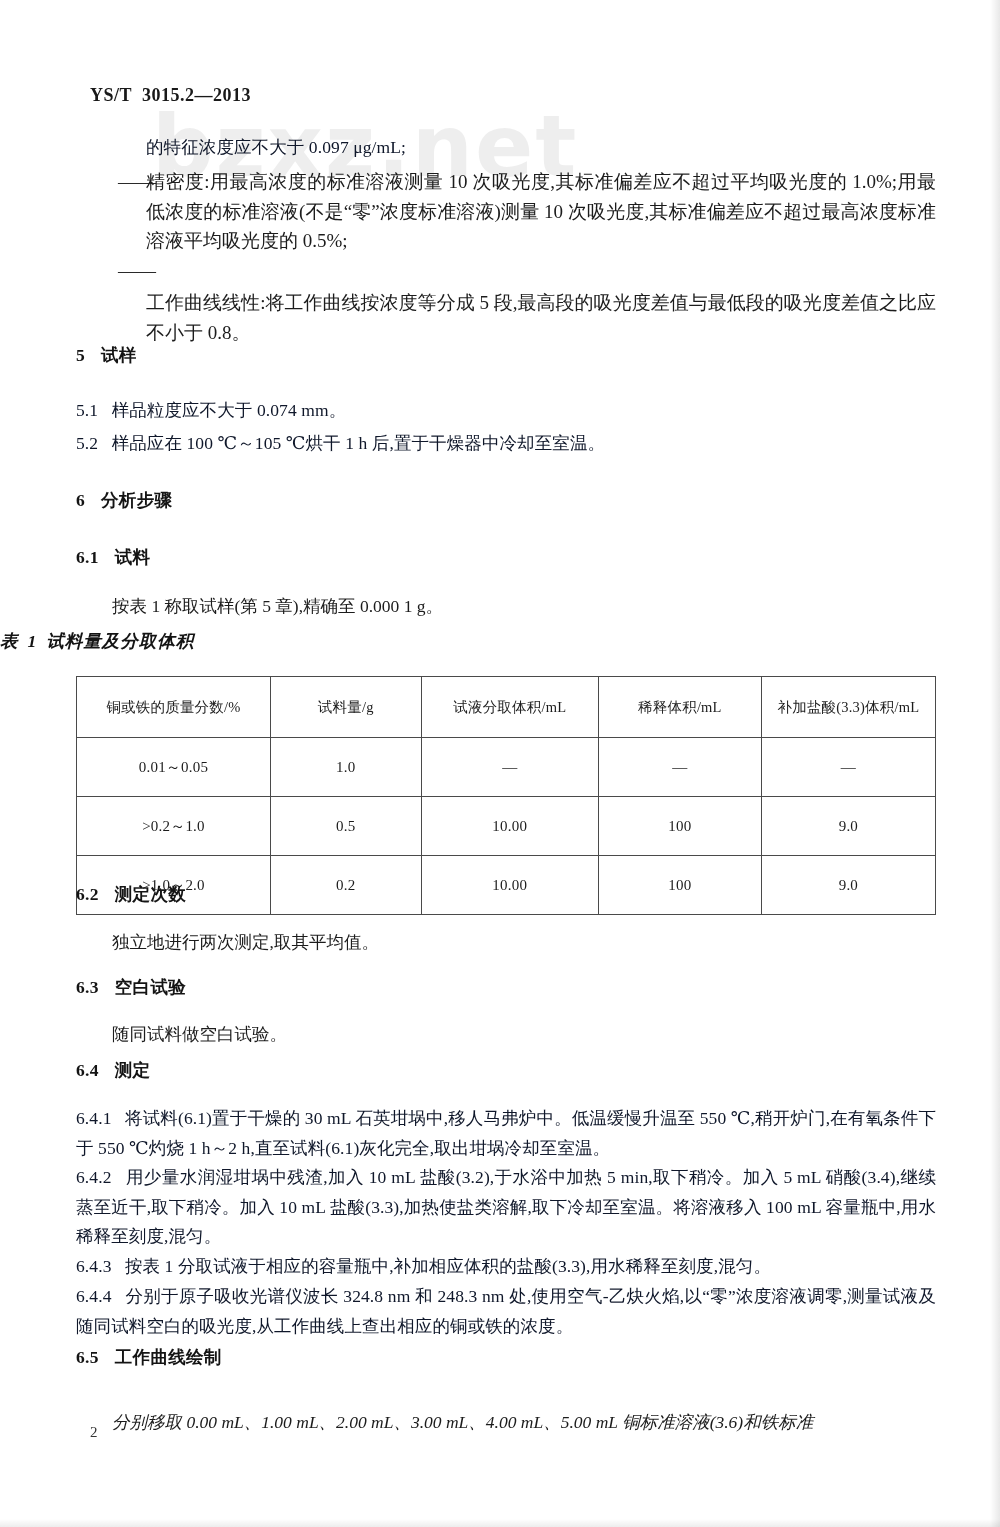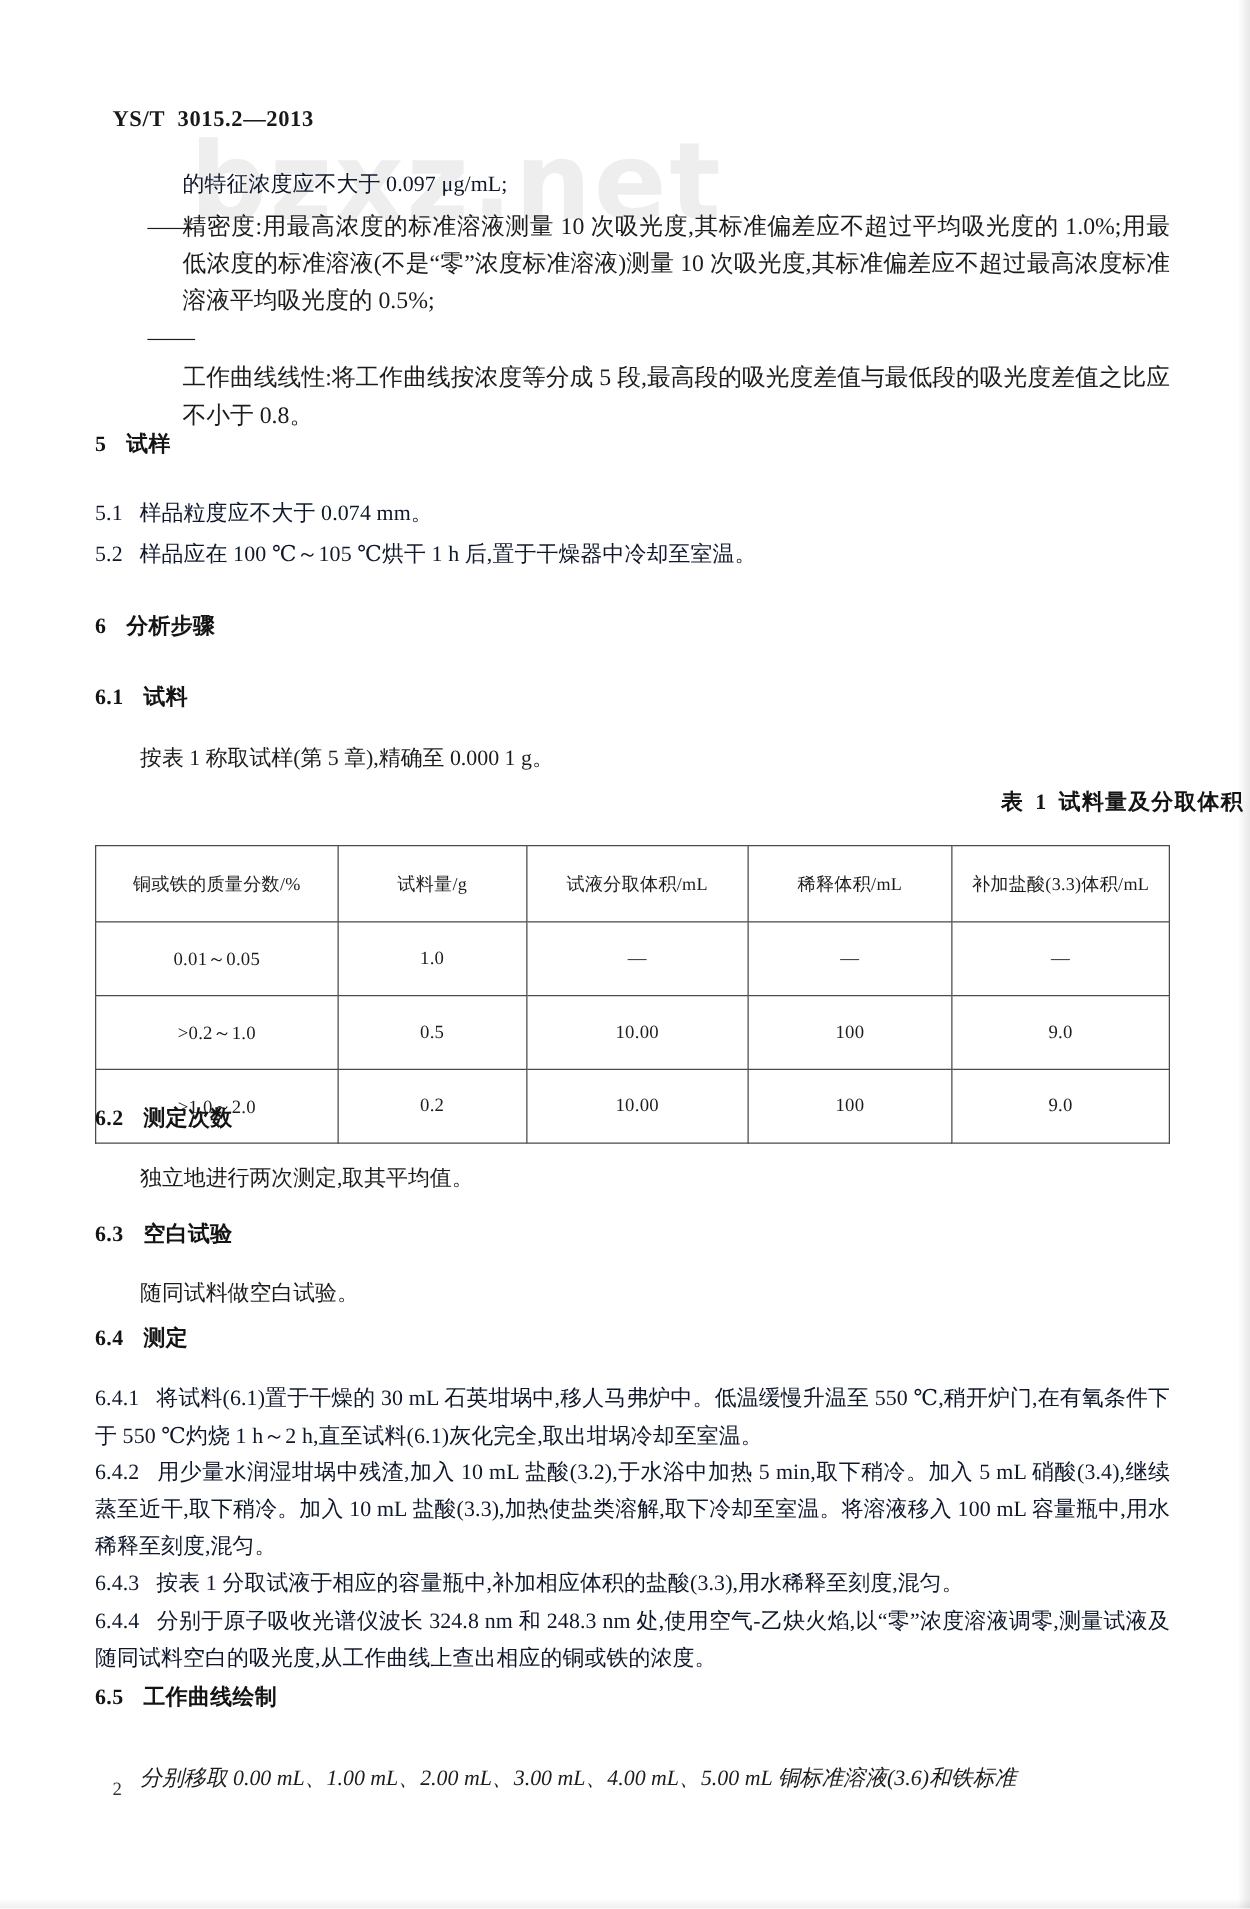--- a/index.html
+++ b/index.html
@@ -100,25 +100,26 @@
     position: absolute;
     font-size: 17.5px;
     line-height: 29.5px;
   }
 
   
   .table-caption {
     position: absolute;
     width: 995px;
     left: 0;
-    text-align: right;
+    text-align: left;
     font-size: 17.5px;
     font-weight: bold;
     color: #141414;
     letter-spacing: 1px;
+    font-style: italic;
   }
   .table-caption .cap-no { margin: 0 9px; }
 
   table.data-table {
     position: absolute;
     left: 76px;
     top: 676px;
     width: 860px;
     border-collapse: collapse;
     font-size: 15px;

